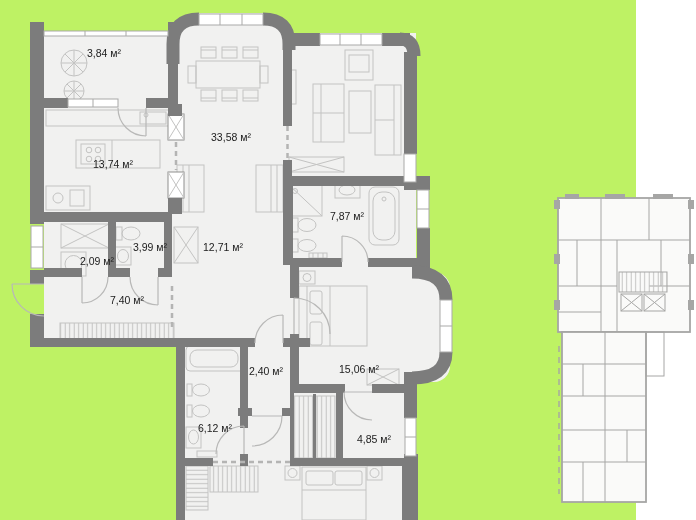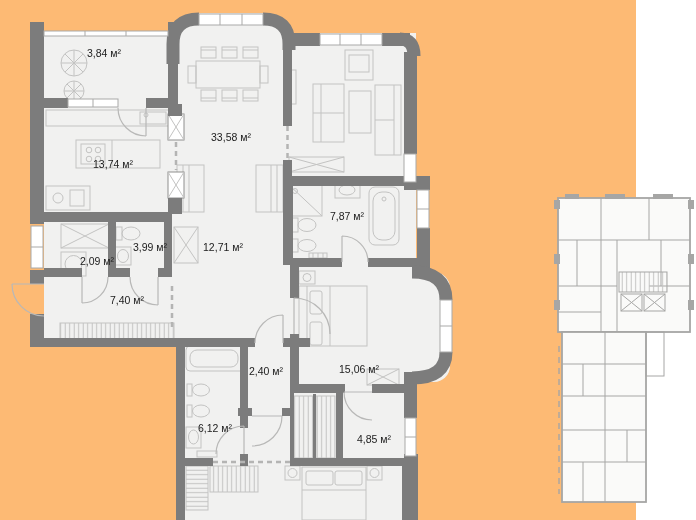--- a/index.html
+++ b/index.html
@@ -1,17 +1,17 @@
 <!DOCTYPE html>
 <html style="--wall: #7c7c7c; --floor: #f1f1f0; --furniture: #c3c3c2; --door: #b8b8b7; --window: #a9a9a8; --label: #1b1b1b; --miniplan: #a6a6a5;"><head>
 <meta charset="utf-8">
 <style>
   html,body{margin:0;padding:0;background:#ffffff;}
   body{width:696px;height:520px;overflow:hidden;}
-  .stage{position:relative;width:636px;height:520px;background:#fdba74;}
+  .stage{position:relative;width:636px;height:520px;background:#bef264;}
   svg{display:block;}
   .floor{fill:var(--floor);}
   .wall{fill:var(--wall);}
   .wallstroke{fill:none;stroke:var(--wall);stroke-width:13;}
   .furn{fill:none;stroke:var(--furniture);stroke-width:1;}
   .hatchv{fill:url(#hatchV);stroke:var(--furniture);stroke-width:1;}
   .hatchh{fill:url(#hatchH);stroke:var(--furniture);stroke-width:1;}
   .shaft{fill:#ffffff;stroke:#8f8f8e;stroke-width:1;}
   .win{fill:#ffffff;stroke:var(--window);stroke-width:1;}
   .winline{stroke:var(--window);stroke-width:1;fill:none;}

